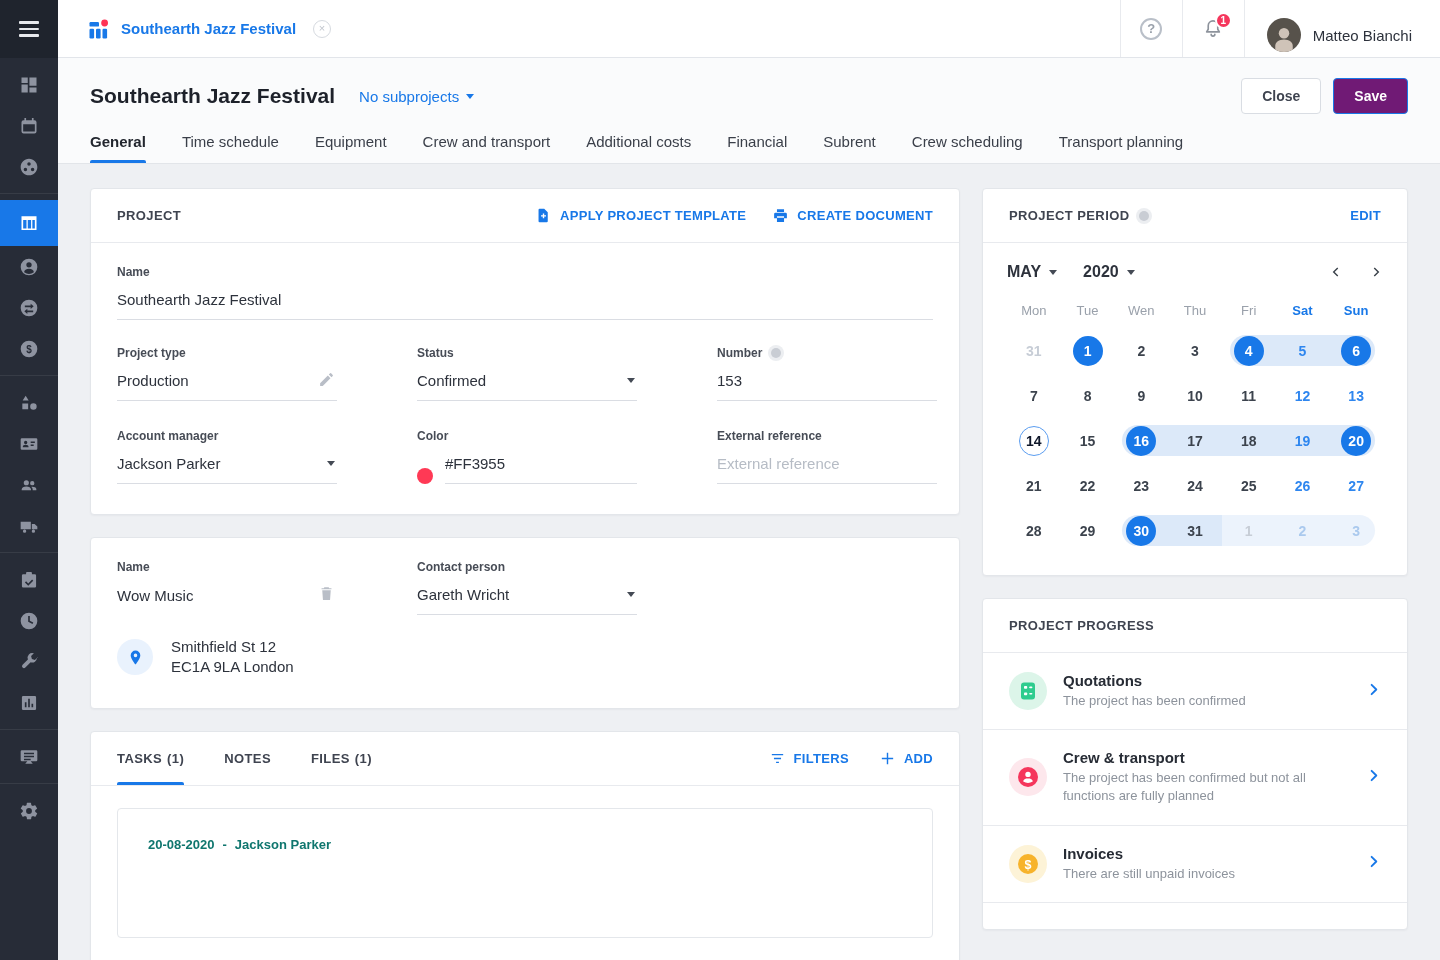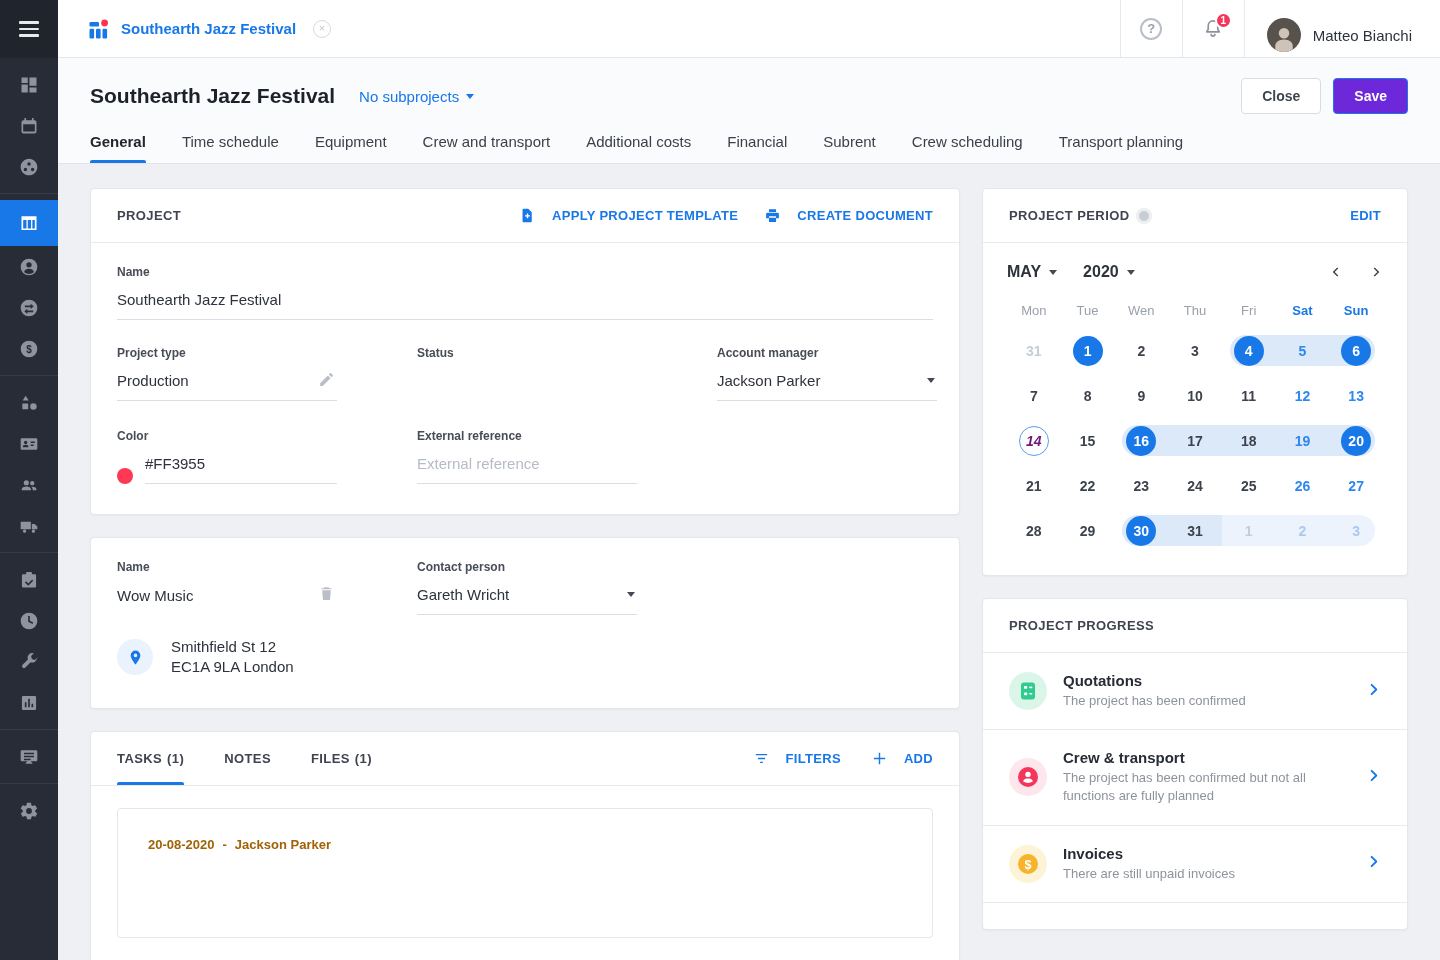--- a/index.html
+++ b/index.html
@@ -34,35 +34,35 @@
   .main { position:absolute; left:58px; top:58px; width:1382px; height:902px; }
   .page-head { background:#fafbfc; padding:20px 32px 0 32px; border-bottom:1px solid #e2e5e9; }
   .title-row { display:flex; align-items:center; }
   h1 { font-size:21px; font-weight:700; color:#1d212a; }
   .subproj { display:flex; align-items:center; gap:7px; margin-left:24px; color:#1878e8; font-size:15px; cursor:pointer; }
   .caret { width:0; height:0; border:4px solid transparent; border-top:5px solid #444a55; margin-top:4px; }
   .caret.blue { border-top-color:#1878e8; }
   .head-btns { margin-left:auto; display:flex; gap:12px;justify-content:flex-end; }
   .btn { height:36px; padding:0 20px; border-radius:4px; font-size:14px; font-weight:700; display:flex; align-items:center; cursor:pointer; font-family:inherit; }
   .btn.ghost { background:#fff; border:1px solid #d9dde3; color:#3f4450; }
-  .btn.primary { background:#6d28d9; border:1px solid #1878e8; color:#fff; }
+  .btn.primary { background:#701a75; border:1px solid #1878e8; color:#fff; }
   .tabs { display:flex; gap:36px; margin-top:19px; }
   .tab { font-size:15px; color:#3a3f49; padding-bottom:13px; position:relative; cursor:pointer; }
   .tab.active { color:#22262e; font-weight:700; }
   .tab.active::after { content:''; position:absolute; left:0; right:0; bottom:0; height:3px; background:#1878e8; border-radius:2px 2px 0 0; }
 
   
   .content { display:flex; gap:22px; padding:24px 32px; }
   .col-left { width:870px; display:flex; flex-direction:column; gap:22px; }
   .col-right { width:426px; display:flex; flex-direction:column; gap:22px; }
   .card { background:#fff; border:1px solid #e3e6ea; border-radius:4px; box-shadow:0 1px 2px rgba(16,24,40,.04); }
   .card-h { height:54px; padding:0 26px; display:flex; align-items:center; border-bottom:1px solid #e8eaee; }
   .card-title { font-size:13px; font-weight:700; color:#3f4450; letter-spacing:.4px; display:flex; align-items:center; gap:8px; }
   .card-h .right { margin-left:auto; display:flex; align-items:center; gap:26px; }
-  .hlink { display:flex; align-items:center; gap:16px; color:#1878e8; font-size:13px; font-weight:700; letter-spacing:.3px; cursor:pointer; }
+  .hlink { display:flex; align-items:center; gap:8px; color:#1878e8; font-size:13px; font-weight:700; letter-spacing:.3px; cursor:pointer; }
   .hlink svg { width:17px; height:17px; fill:#1878e8; }
   .info-dot { width:10px; height:10px; border-radius:50%; background:#c9cdd4; box-shadow:0 0 0 3px #eceef1; margin-left:2px; }
 
   .card-body { padding:22px 26px 30px 26px; }
   .flabel { font-size:12px; font-weight:700; color:#474c56; margin-bottom:3px; display:flex; align-items:center; gap:7px; }
   .fval { display:flex; align-items:center; border-bottom:1px solid #dadde3; padding:7px 2px 9px 0; font-size:15px; color:#2d323c; min-height:38px; }
   .fval .grow { flex:1; }
   .fval.noline { border-bottom:none; }
   input.fin { width:100%; border:none; outline:none; background:transparent; font-family:inherit; font-size:15px; color:#2d323c; padding:0; }
   input.fin::placeholder { color:#b6bcc5; }
@@ -77,37 +77,37 @@
   .pin-c svg { width:17px; height:17px; fill:#1878e8; }
   .addr-t { font-size:15px; color:#2d323c; line-height:1.35; }
 
   
   .tcard-h { height:54px; padding:0 26px; display:flex; align-items:center; border-bottom:1px solid #e8eaee; }
   .ttabs { display:flex; gap:40px; height:100%; }
   .ttab { display:flex; align-items:center; gap:5px; font-size:13px; font-weight:700; color:#3f4450; letter-spacing:.4px; position:relative; cursor:pointer; }
   .ttab.active::after { content:''; position:absolute; left:0; right:0; bottom:0; height:3px; background:#1878e8; border-radius:2px 2px 0 0; }
   .tcard-h .right { margin-left:auto; display:flex; gap:30px; }
   .task-item { border:1px solid #e4e7eb; border-radius:4px; padding:28px 30px; min-height:130px; }
-  .task-meta { font-size:13px; font-weight:600; color:#a16207; display:flex; gap:8px; }
+  .task-meta { font-size:13px; font-weight:600; color:#0f766e; display:flex; gap:8px; }
 
   
   .cal-top { display:flex; align-items:center; margin:6px 0 16px 0; }
   .msel { display:flex; align-items:center; gap:8px; font-size:16px; font-weight:600; color:#2d323c; cursor:pointer; margin-right:26px; }
   .cal-nav { margin-left:auto; display:flex; gap:26px; }
   .cal-nav svg { width:14px; height:14px; stroke:#394049; stroke-width:2.4; fill:none; cursor:pointer; }
   .cal-head, .cal-grid { display:grid; grid-template-columns:repeat(7,1fr); }
   .cal-h { text-align:center; font-size:13px; color:#9aa1ab; padding:6px 0 10px 0; }
   .cal-h.wk { color:#1878e8; font-weight:700; }
   .cal-c { position:relative; height:45px; display:flex; align-items:center; justify-content:center; font-size:14px; font-weight:600; color:#3c434d; cursor:pointer; }
   .cal-c .num { position:relative; z-index:1; width:30px; height:30px; display:flex; align-items:center; justify-content:center; border-radius:50%; }
   .cal-c.weekend { color:#2e86ef; }
   .cal-c.muted { color:#c7cdd6; }
   .cal-c.muted-wk { color:#aac9ee; }
   .cal-c.filled .num { background:#1878e8; color:#fff; }
-  .cal-c.outline .num { border:1.5px solid #5b9df0; color:#701a75;font-style:italic; }
+  .cal-c.outline .num { border:1.5px solid #5b9df0; color:#0f172a; }
   .cal-c[class*=band]::before { content:''; position:absolute; top:7px; bottom:7px; left:0; right:0; background:#dce9f9; }
   .cal-c.band-start::before { left:8px; border-radius:16px 0 0 16px; }
   .cal-c.band-end::before { right:8px; border-radius:0 16px 16px 0; }
   .cal-c.band-light::before, .cal-c.band-light-end::before { background:#ecf3fc; }
   .cal-c.band-light-end::before { right:8px; border-radius:0 16px 16px 0; }
 
   
   .prog-item { display:flex; align-items:center; gap:16px; padding:19px 26px; border-bottom:1px solid #e8eaee; cursor:pointer; }
   .prog-ic { width:38px; height:38px; border-radius:50%; display:flex; align-items:center; justify-content:center; flex:none; }
   .prog-ic svg { width:24px; height:24px; }
@@ -322,20 +322,33 @@
                 <div class="flabel">Project type</div>
                 <div class="fval">
                   <span class="grow">Production</span>
                   <span class="icon-g"><svg viewBox="0 0 24 24">
                         <path d="M3 17.3V21h3.7L17.6 10.1l-3.7-3.7L3 17.3zM20.8 6.9c.4-.4.4-1 0-1.4l-2.3-2.3a1 1 0 0 0-1.4 0l-1.8 1.8 3.7 3.7 1.8-1.8z"></path>
                       </svg></span>
                 </div>
               </div>
               <div>
                 <div class="flabel">Status</div>
+                <div class="fval">
+                  <span class="grow">Confirmed</span>
+                  <span class="caret"></span>
+                </div>
+              </div>
+              <div>
+                <div class="flabel">
+                    <span>Number</span>
+                    <span class="info-dot"></span>
+                  </div>
+                <div class="fval">
+                  <input class="fin" value="153" style="">
+                </div>
               </div>
               <div>
                 <div class="flabel">Account manager</div>
                 <div class="fval">
                   <span class="grow">Jackson Parker</span>
                   <span class="caret"></span>
                 </div>
               </div>
               <div>
                 <div class="flabel">Color</div>

